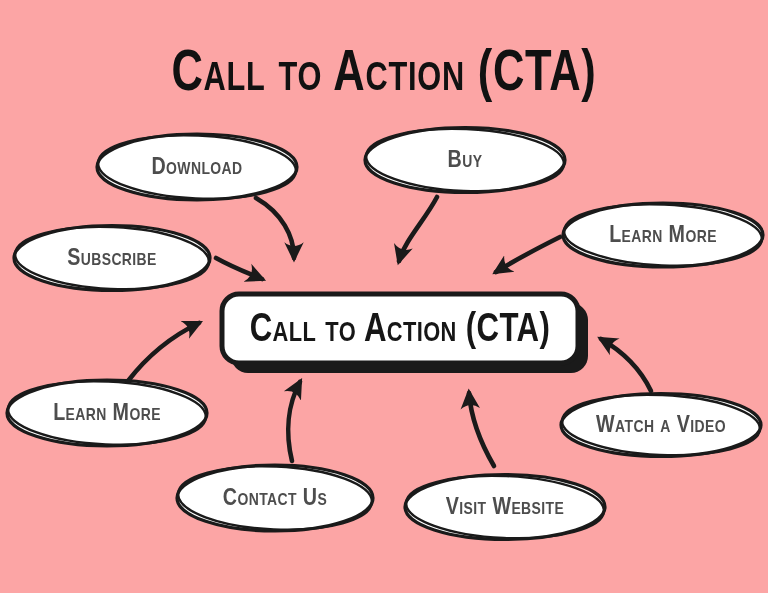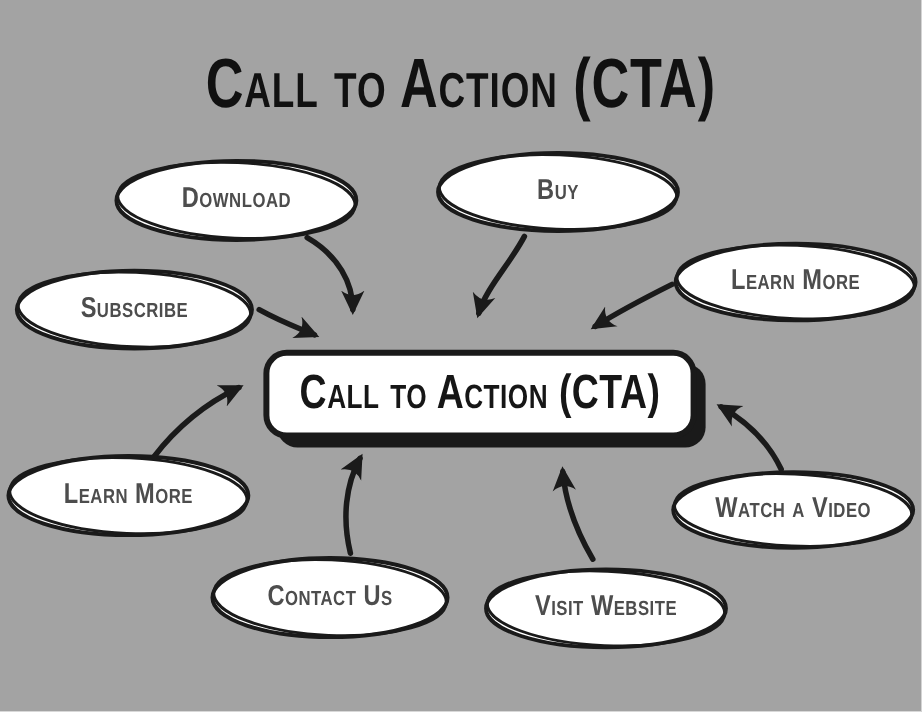--- a/index.html
+++ b/index.html
@@ -5,21 +5,21 @@
   html, body {
     margin: 0;
     padding: 0;
     background: #ffffff;
     font-family: "Liberation Sans", sans-serif;
   }
   .canvas {
     position: relative;
     width: 768px;
     height: 593px;
-    background: #a3a3a3;
+    background: #fca5a5;
     overflow: hidden;
   }
   .title {
     position: absolute;
     left: 0;
     top: 36px;
     width: 768px;
     margin: 0;
     text-align: center;
     font-size: 58px;

